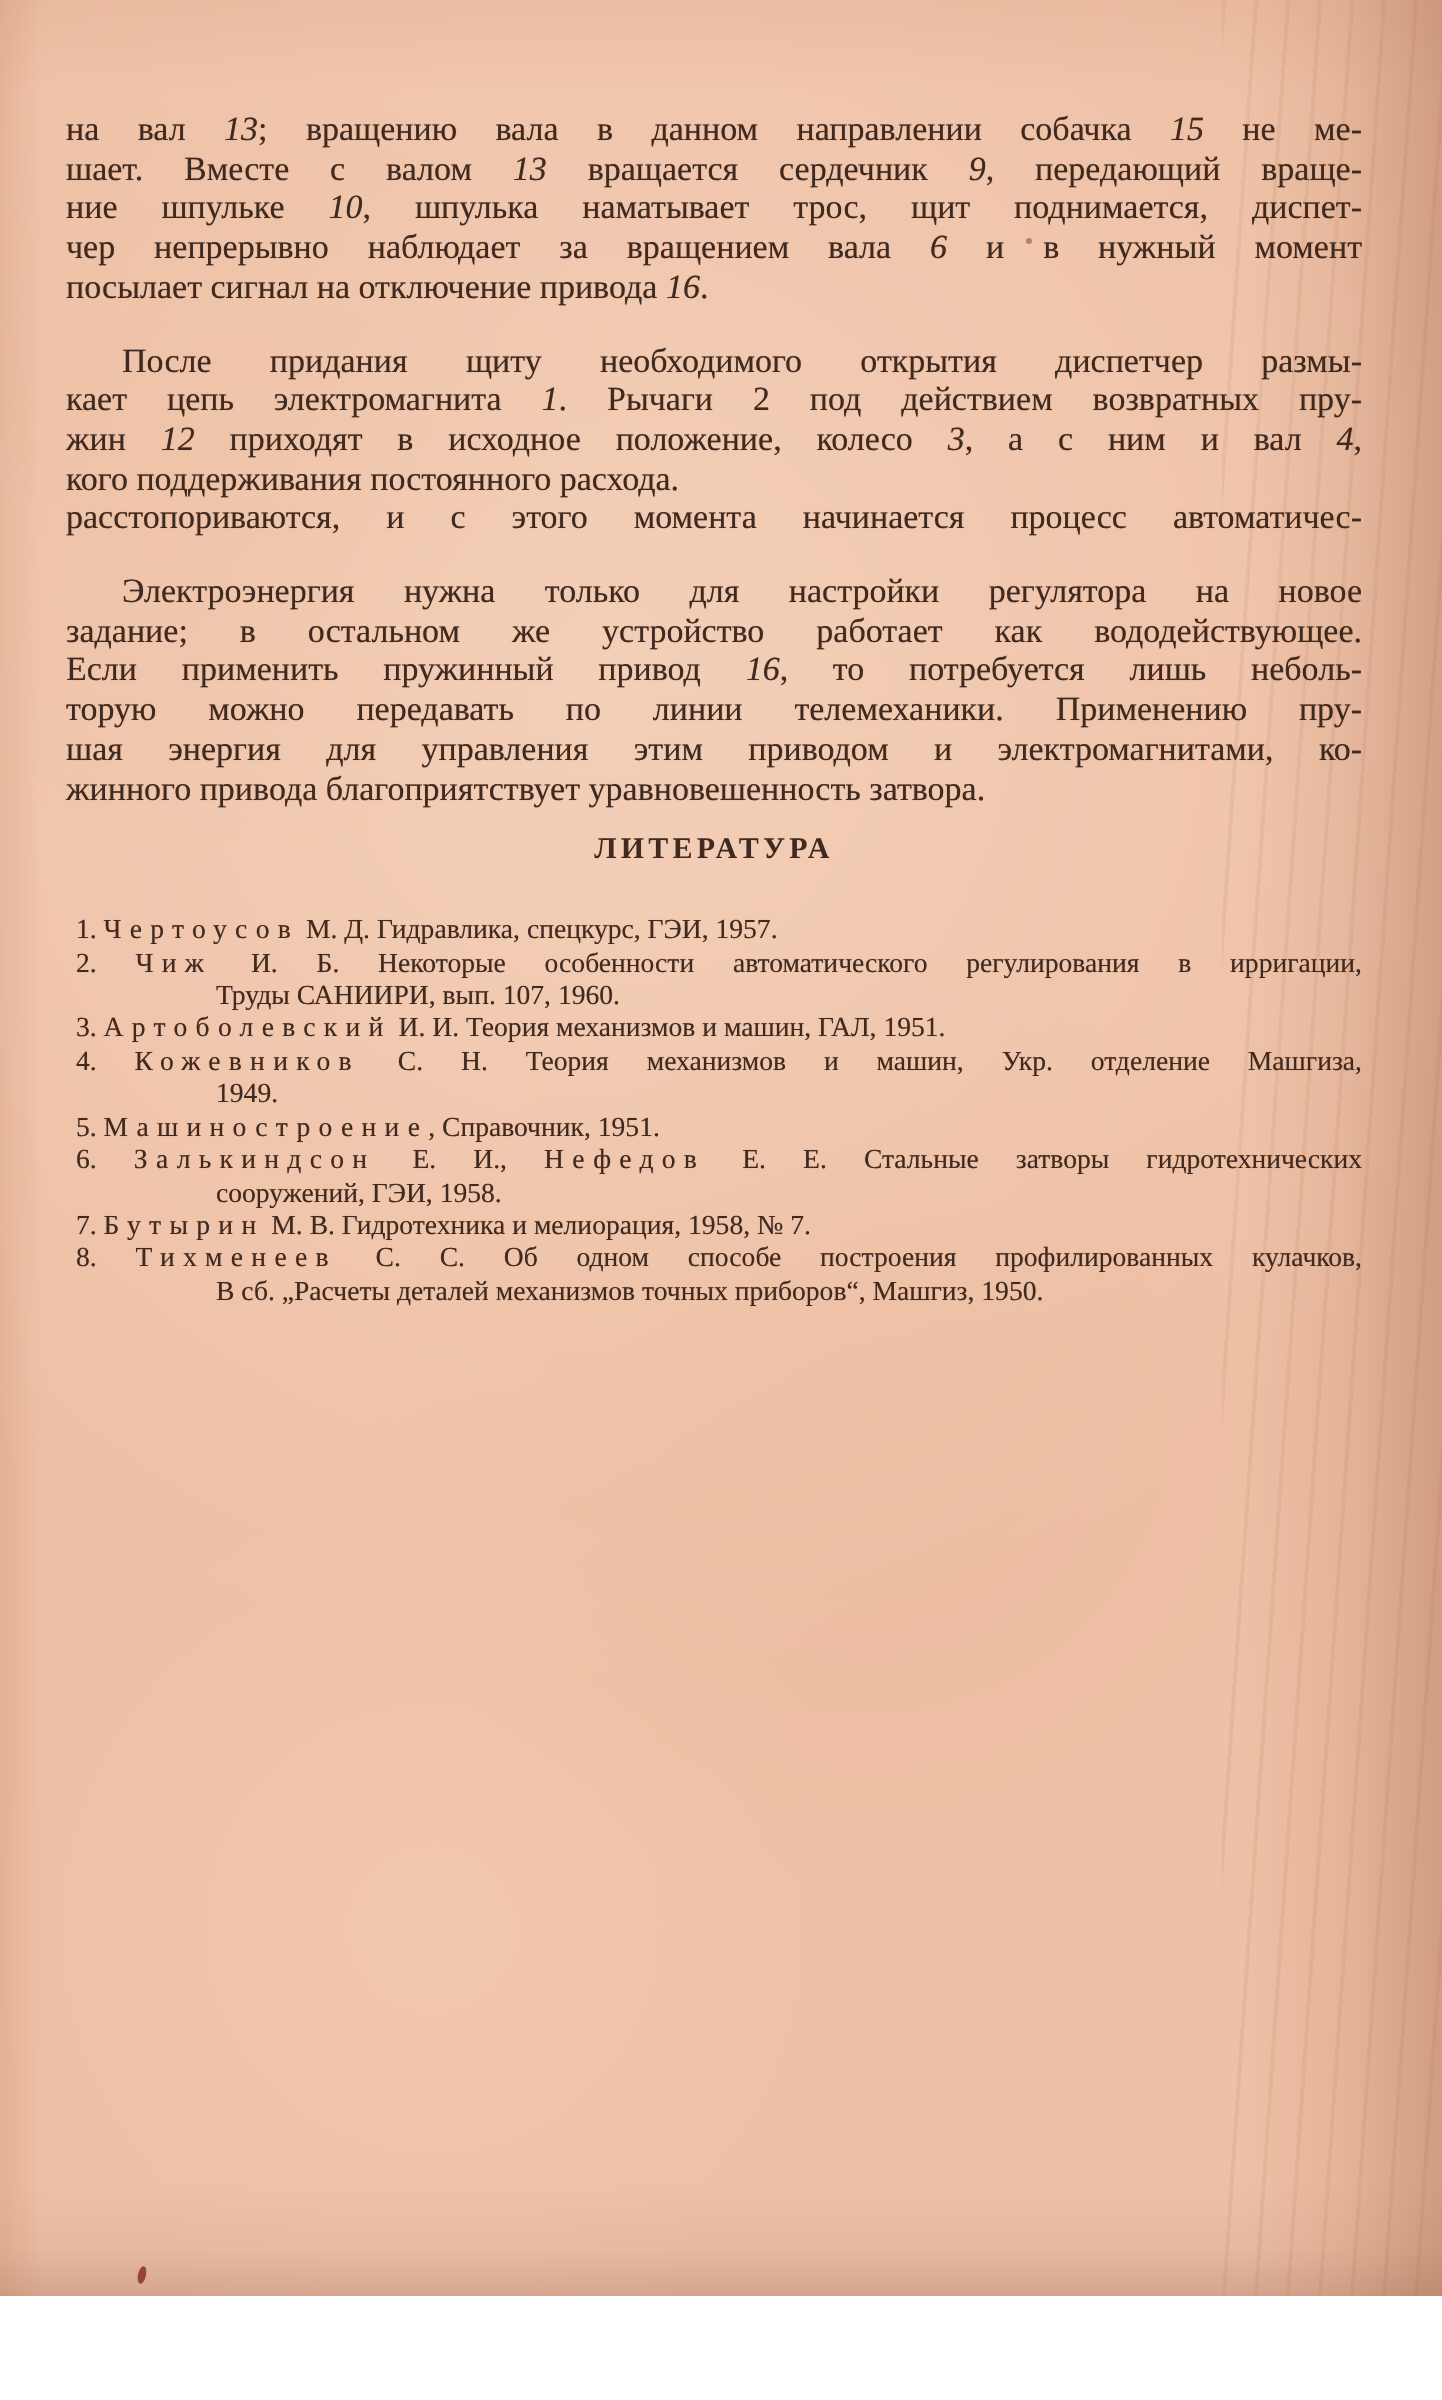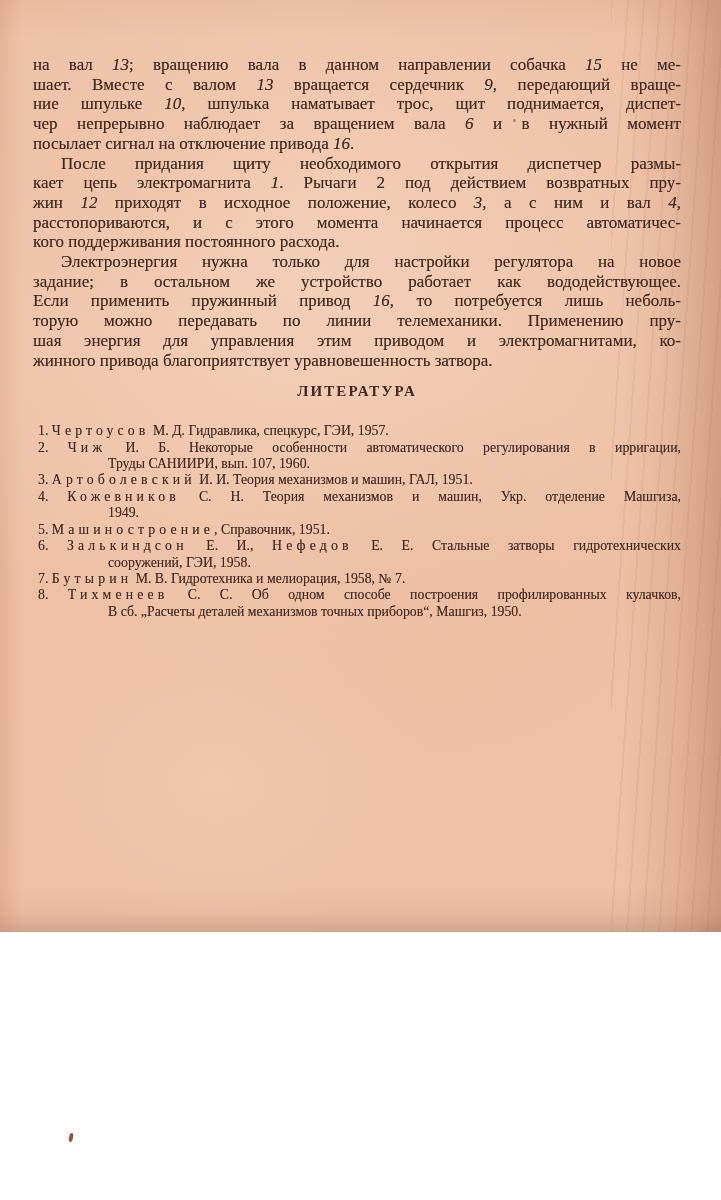--- a/index.html
+++ b/index.html
@@ -1,21 +1,21 @@
 <!DOCTYPE html>
 <html style="--paper: #eec0a5; --ink: #40291f;"><head>
 <meta charset="utf-8">
 <style>
   html,body{margin:0;padding:0;}
   body{
     width:721px;height:1200px;overflow:hidden;
     font-family:"Liberation Serif","DejaVu Serif",serif;
   }
   .page{
-    position:relative;width:721px;height:932px;
+    position:relative;width:721px;height:1148px;
     background-color:var(--paper,#eec0a5);
     background-image:
       radial-gradient(120% 80% at 42% 30%, rgba(255,240,224,0.32) 0%, rgba(255,240,224,0) 55%),
       radial-gradient(40% 25% at 16% 20%, rgba(220,160,120,0.14), transparent 70%),
       radial-gradient(50% 30% at 60% 62%, rgba(212,150,112,0.10), transparent 70%),
       radial-gradient(45% 28% at 30% 84%, rgba(255,236,216,0.16), transparent 70%),
       linear-gradient(90deg, rgba(172,100,64,0.16) 0%, rgba(172,100,64,0) 3%, rgba(172,100,64,0) 86%, rgba(148,82,50,0.10) 93%, rgba(140,76,46,0.30) 100%),
       linear-gradient(0deg, rgba(142,96,80,0.28) 0%, rgba(142,96,80,0.08) 2%, rgba(142,96,80,0) 5%),
       linear-gradient(180deg, rgba(190,126,88,0.12) 0%, rgba(190,126,88,0) 4%);
     color:var(--ink,#40291f);
@@ -30,21 +30,21 @@
   .speck2{left:513px;top:119px;width:3px;height:3px;background:#6f4430;opacity:.5;}
   .content{position:absolute;left:33px;top:55px;width:648px;}
   .bodytext{
     font-size:17px;line-height:19.7px;
     color:var(--ink,#40291f);
     text-shadow:0 0 0.4px rgba(64,41,31,0.5);
   }
   .line{white-space:normal;}
   .just{text-align:justify;text-align-last:justify;}
   .plain{text-align:left;}
-  .first{text-indent:28px;}
+  .first{text-indent:28px;margin-top:17px;}
   .i{font-style:italic;}
   .sp{letter-spacing:0.30em;}
   .lit-heading{
     margin:13px 0 16px 0;text-align:center;
     font-size:15px;font-weight:bold;letter-spacing:0.14em;
     color:var(--ink,#40291f);
   }
   .refs{
     margin-left:5px;font-size:13.8px;line-height:16.4px;
     color:var(--ink,#40291f);
@@ -66,22 +66,22 @@
           <div class="line just"><span>на вал </span><span class="i">13</span><span>; вращению вала в данном направлении собачка </span><span class="i">15</span><span> не ме-</span></div>
           <div class="line just"><span>шает. Вместе с валом </span><span class="i">13</span><span> вращается сердечник </span><span class="i">9</span><span>, передающий враще-</span></div>
           <div class="line just"><span>ние шпульке </span><span class="i">10</span><span>, шпулька наматывает трос, щит поднимается, диспет-</span></div>
           <div class="line just"><span>чер непрерывно наблюдает за вращением вала </span><span class="i">6</span><span> и в нужный момент</span></div>
           <div class="line plain"><span>посылает сигнал на отключение привода </span><span class="i">16</span><span>.</span></div>
         </div>
         <div class="para">
           <div class="line just first"><span>После придания щиту необходимого открытия диспетчер размы-</span></div>
           <div class="line just"><span>кает цепь электромагнита </span><span class="i">1</span><span>. Рычаги 2 под действием возвратных пру-</span></div>
           <div class="line just"><span>жин </span><span class="i">12</span><span> приходят в исходное положение, колесо </span><span class="i">3</span><span>, а с ним и вал </span><span class="i">4</span><span>,</span></div>
+          <div class="line plain"><span>кого поддерживания постоянного расхода.</span></div>
           <div class="line just"><span>расстопориваются, и с этого момента начинается процесс автоматичес-</span></div>
-          <div class="line plain"><span>кого поддерживания постоянного расхода.</span></div>
         </div>
         <div class="para">
           <div class="line just first"><span>Электроэнергия нужна только для настройки регулятора на новое</span></div>
           <div class="line just"><span>задание; в остальном же устройство работает как вододействующее.</span></div>
           <div class="line just"><span>Если применить пружинный привод </span><span class="i">16</span><span>, то потребуется лишь неболь-</span></div>
           <div class="line just"><span>торую можно передавать по линии телемеханики.  Применению пру-</span></div>
           <div class="line just"><span>шая энергия для управления этим приводом и электромагнитами, ко-</span></div>
           <div class="line plain"><span>жинного привода благоприятствует уравновешенность затвора.</span></div>
         </div>
       </div>

